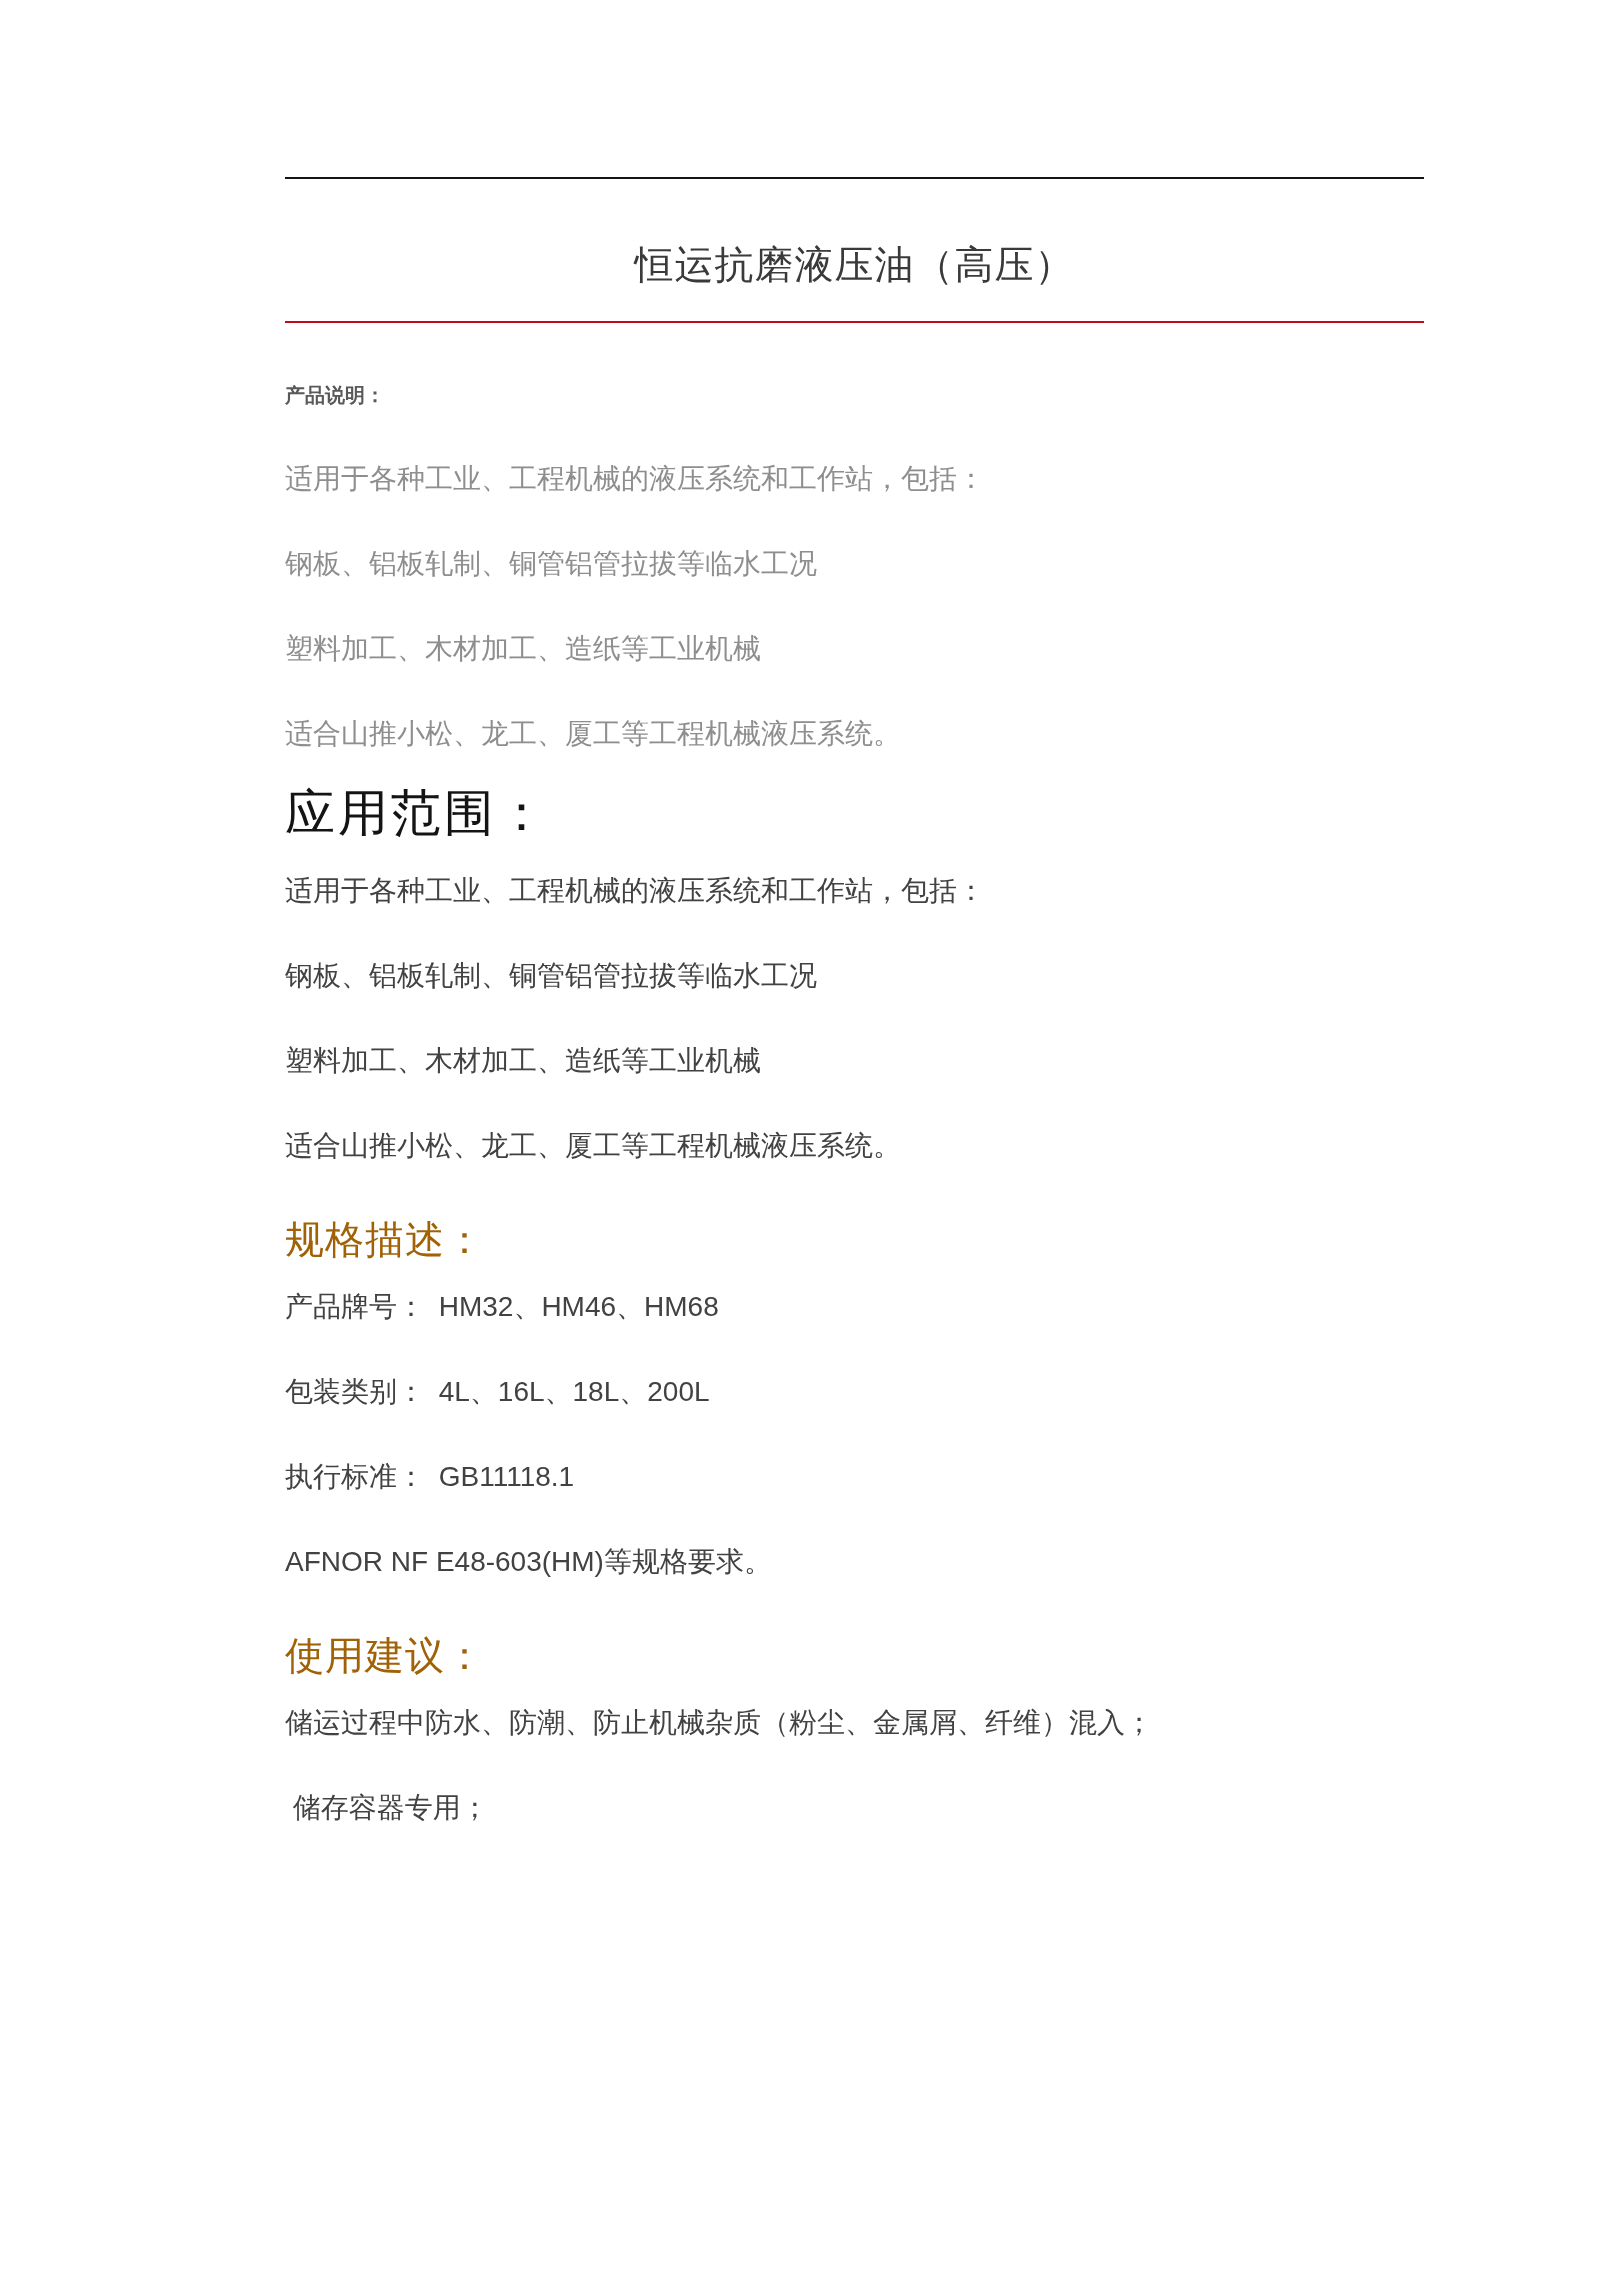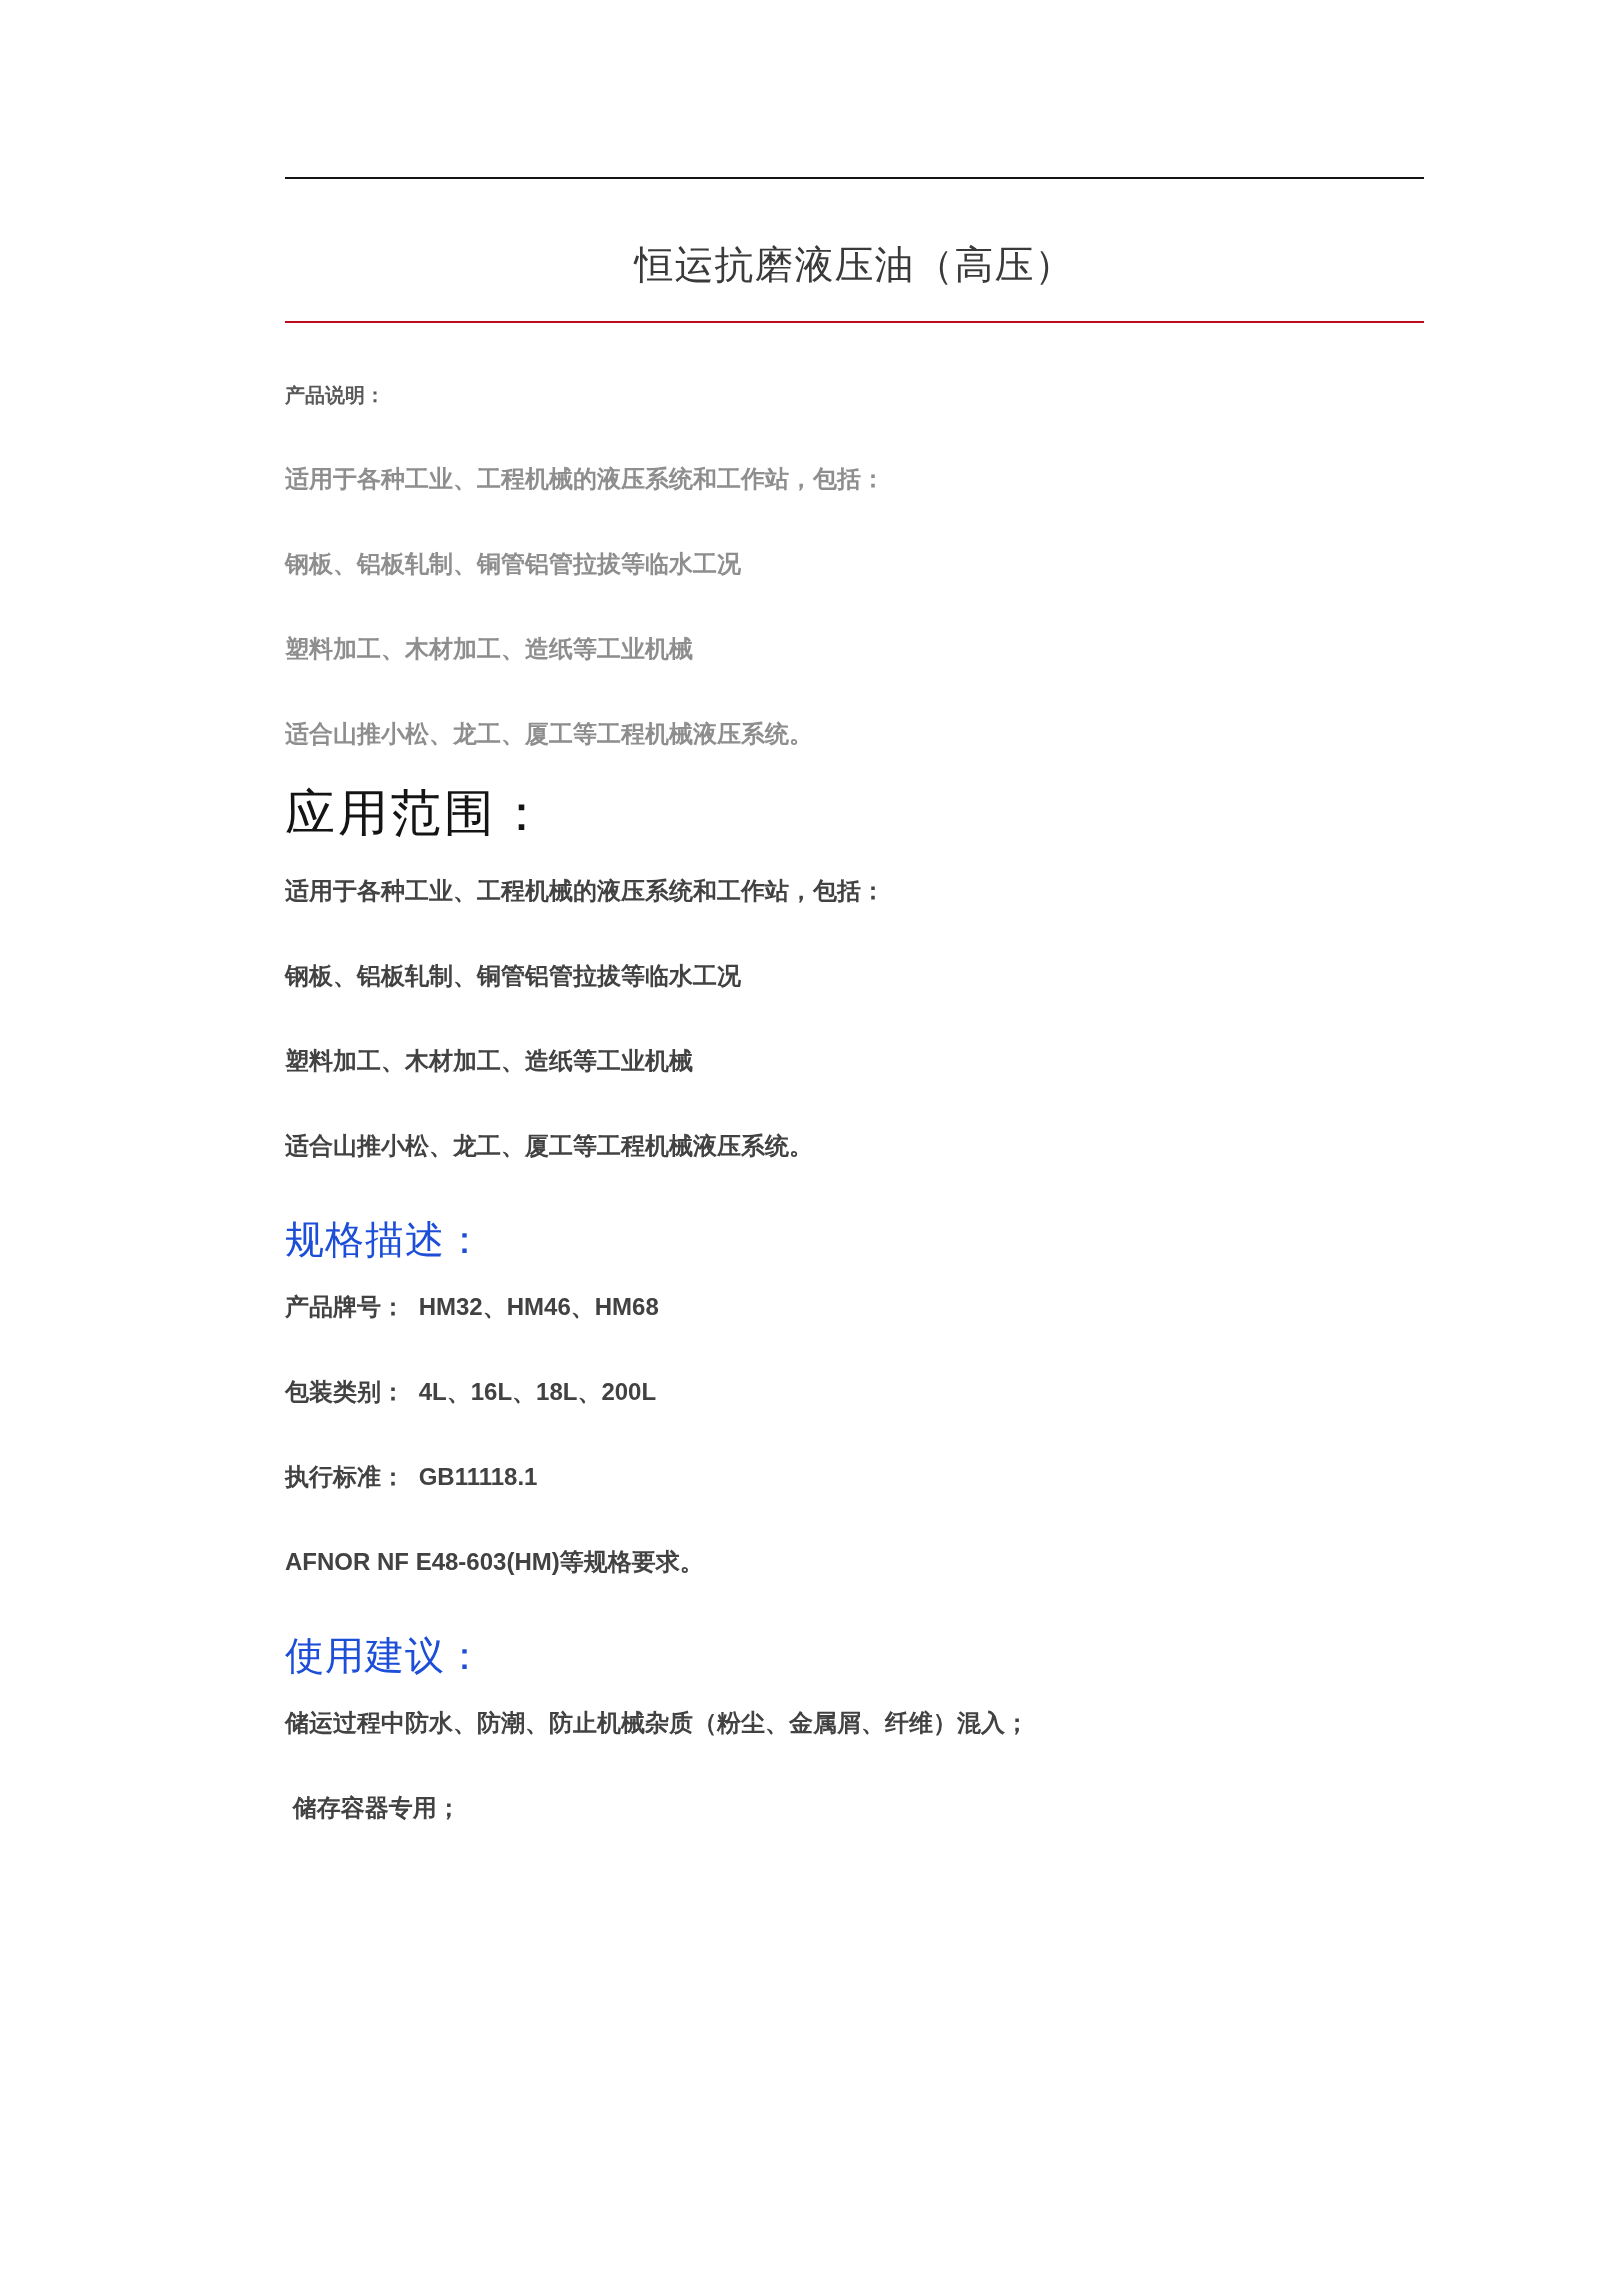--- a/index.html
+++ b/index.html
@@ -42,42 +42,42 @@
   }
   .h-bold-gray {
     margin: 54px 0 0 0;
     font-size: 20px;
     line-height: 36px;
     font-weight: 700;
     color: #595959;
   }
   .body-line {
     margin: 46px 0 0 0;
-    font-size: 24px;
+    font-size: 28px;
     line-height: 39px;
-    font-weight: 700;
+    font-weight: 400;
   }
   .gray  { color: #8e8e8e; }
   .dark  { color: #424242; }
   .h-serif {
     margin: 37px 0 0 0;
     font-family: "Liberation Serif", serif;
     font-size: 50px;
     line-height: 47px;
     font-weight: 400;
     color: #141414;
     letter-spacing: 2.9px;
   }
   .h-serif + .body-line { margin-top: 34px; }
   .h-large {
     margin: 51px 0 0 0;
     font-size: 39px;
     line-height: 47px;
     font-weight: 400;
-    color: #1d4ed8;
+    color: #a16207;
     letter-spacing: 1px;
   }
   .h-large + .body-line { margin-top: 24px; }
   .spec-value { margin-left: 13.7px; }
   .indent { padding-left: 7.8px; }
 </style>
 </head>
 <body>
 
 <div class="canvas">

